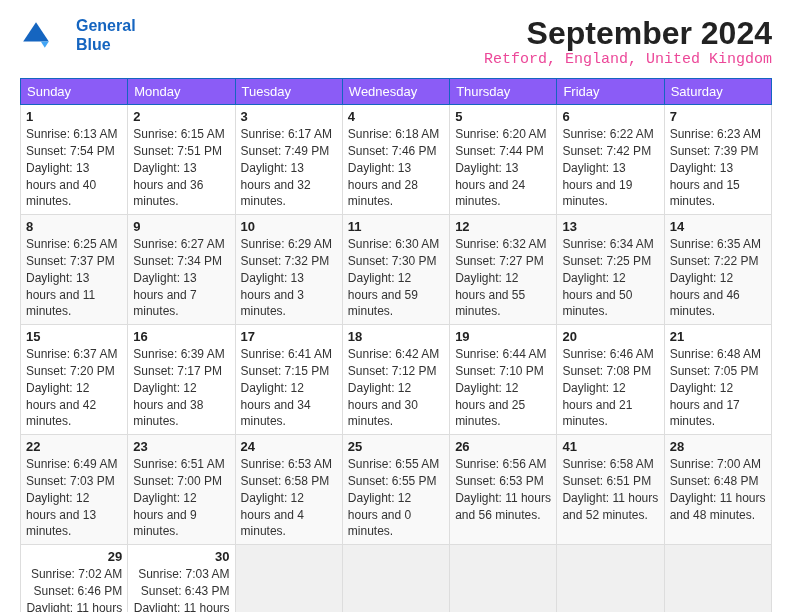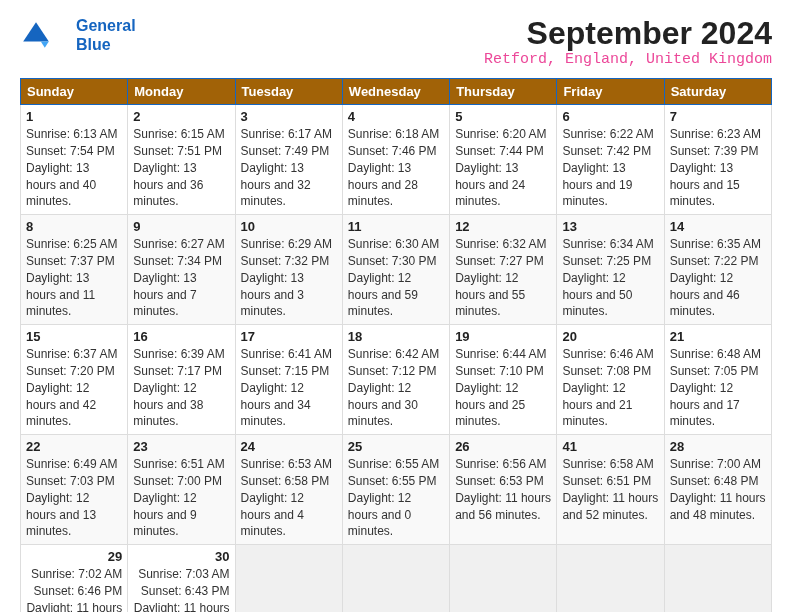--- a/index.html
+++ b/index.html
@@ -52,24 +52,24 @@
       font-size: 15px;
       color: #ec4899;
       font-family: Liberation Mono, monospace;
     }
     table {
       width: 100%;
       border-collapse: collapse;
       table-layout: fixed;
     }
     thead tr th {
-      background-color: #a16207;
+      background-color: #8b5cf6;
       color: #fff;
       font-size: 13px;
-      font-weight: bold;
+      font-weight: normal;
       text-align: left;
       padding: 5px 6px;
       border: 1px solid #1565c0;
     }
     tbody tr td {
       vertical-align: top;
       font-size: 10.5px;
       color: #333;
       padding: 4px 5px;
       border: 1px solid #ddd;

